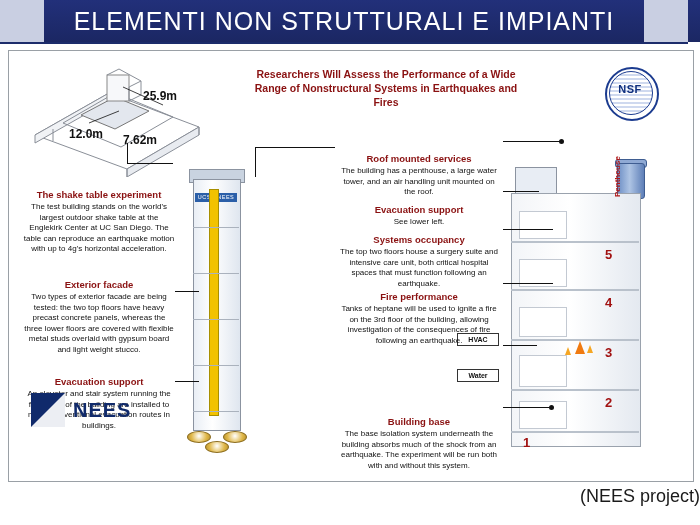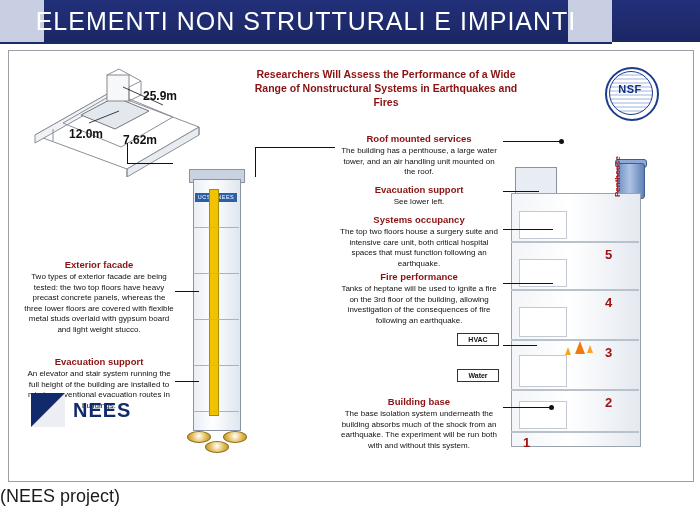--- a/index.html
+++ b/index.html
@@ -7,21 +7,21 @@
     width:700px;height:525px;
     background:#ffffff;
     font-family:"Liberation Sans", sans-serif;
     overflow:hidden;
     position:relative;
   }
   .slide{position:absolute;left:0;top:0;width:700px;height:525px;background:#ffffff;}
 
   
   .titlebar{
-    position:absolute;left:0;top:0;width:612px;height:42px;
+    position:absolute;left:0;top:0;width:688px;height:42px;
     background:#1c2c6b;
     display:flex;align-items:center;justify-content:center;
     border-bottom:2px solid #1c2c6b;
   }
   .titlebar .band{
     position:absolute;left:0;top:0;width:700px;height:42px;
     background:linear-gradient(180deg,#22307a 0%,#1b2763 100%);
   }
   .title-text{
     position:relative;
@@ -40,21 +40,21 @@
 
   
   .figure{
     position:absolute;left:8px;top:50px;width:684px;height:430px;
     background:#ffffff;border:1px solid #9aa0a6;
     overflow:hidden;
   }
 
   .caption{
     position:absolute;left:0;top:486px;width:700px;
-    text-align:left;font-size:18px;color:#1a1a1a;
+    text-align:right;font-size:18px;color:#1a1a1a;
     font-family:"Liberation Sans", sans-serif;
   }
 
   
   .headline{
     position:absolute;left:232px;top:16px;width:290px;
     text-align:center;color:#8a1111;font-weight:bold;font-size:10.5px;
     line-height:14px;
   }
 
@@ -73,21 +73,21 @@
       repeating-linear-gradient(180deg,#ffffff 0 2px,#cfd9ef 2px 4px);
   }
   .nsf .label{
     position:absolute;left:0;top:18px;width:62px;text-align:center;
     font-size:11px;font-weight:bold;color:#10307e;letter-spacing:0.5px;
   }
 
   
   .tb{position:absolute;}
   .tb .h{
-    font-weight:bold;font-size:9.5px;color:#8a1111;margin-bottom:2px;
+    font-weight:bold;font-size:9.5px;color:#8a1111;margin-bottom:2px;margin-top:20px;
   }
   .tb .b{
     font-size:8px;color:#111;line-height:10.5px;
   }
   .tb.center{text-align:center;}
   .tb.left-col{text-align:center;}
 
   
   .line{position:absolute;background:#111;height:1px;}
   .vline{position:absolute;background:#111;width:1px;}
@@ -280,20 +280,24 @@
       <div class="floornum" style="left:22px;top:280px;">1</div>
 
       <div class="flame" style="left:74px;top:186px;"></div>
       <div class="flame small" style="left:86px;top:190px;"></div>
       <div class="flame small" style="left:64px;top:192px;"></div>
     </div>
 
     <div class="callout" style="left:448px;top:282px;width:34px;">HVAC</div>
     <div class="callout" style="left:448px;top:318px;width:34px;">Water</div>
 
+    <div class="tb left-col" style="left:14px;top:118px;width:152px;">
+      <div class="h">The shake table experiment</div>
+      <div class="b">The test building stands on the world's largest outdoor shake table at the Englekirk Center at UC San Diego. The table can reproduce an earthquake motion with up to 4g's horizontal acceleration.</div>
+    </div>
 
     <div class="tb left-col" style="left:14px;top:208px;width:152px;">
       <div class="h">Exterior facade</div>
       <div class="b">Two types of exterior facade are being tested: the two top floors have heavy precast concrete panels, whereas the three lower floors are covered with flexible metal studs overlaid with gypsum board and light weight stucco.</div>
     </div>
 
     <div class="tb left-col" style="left:14px;top:305px;width:152px;">
       <div class="h">Evacuation support</div>
       <div class="b">An elevator and stair system running the full height of the building are installed to mimic conventional evacuation routes in buildings.</div>
     </div>

